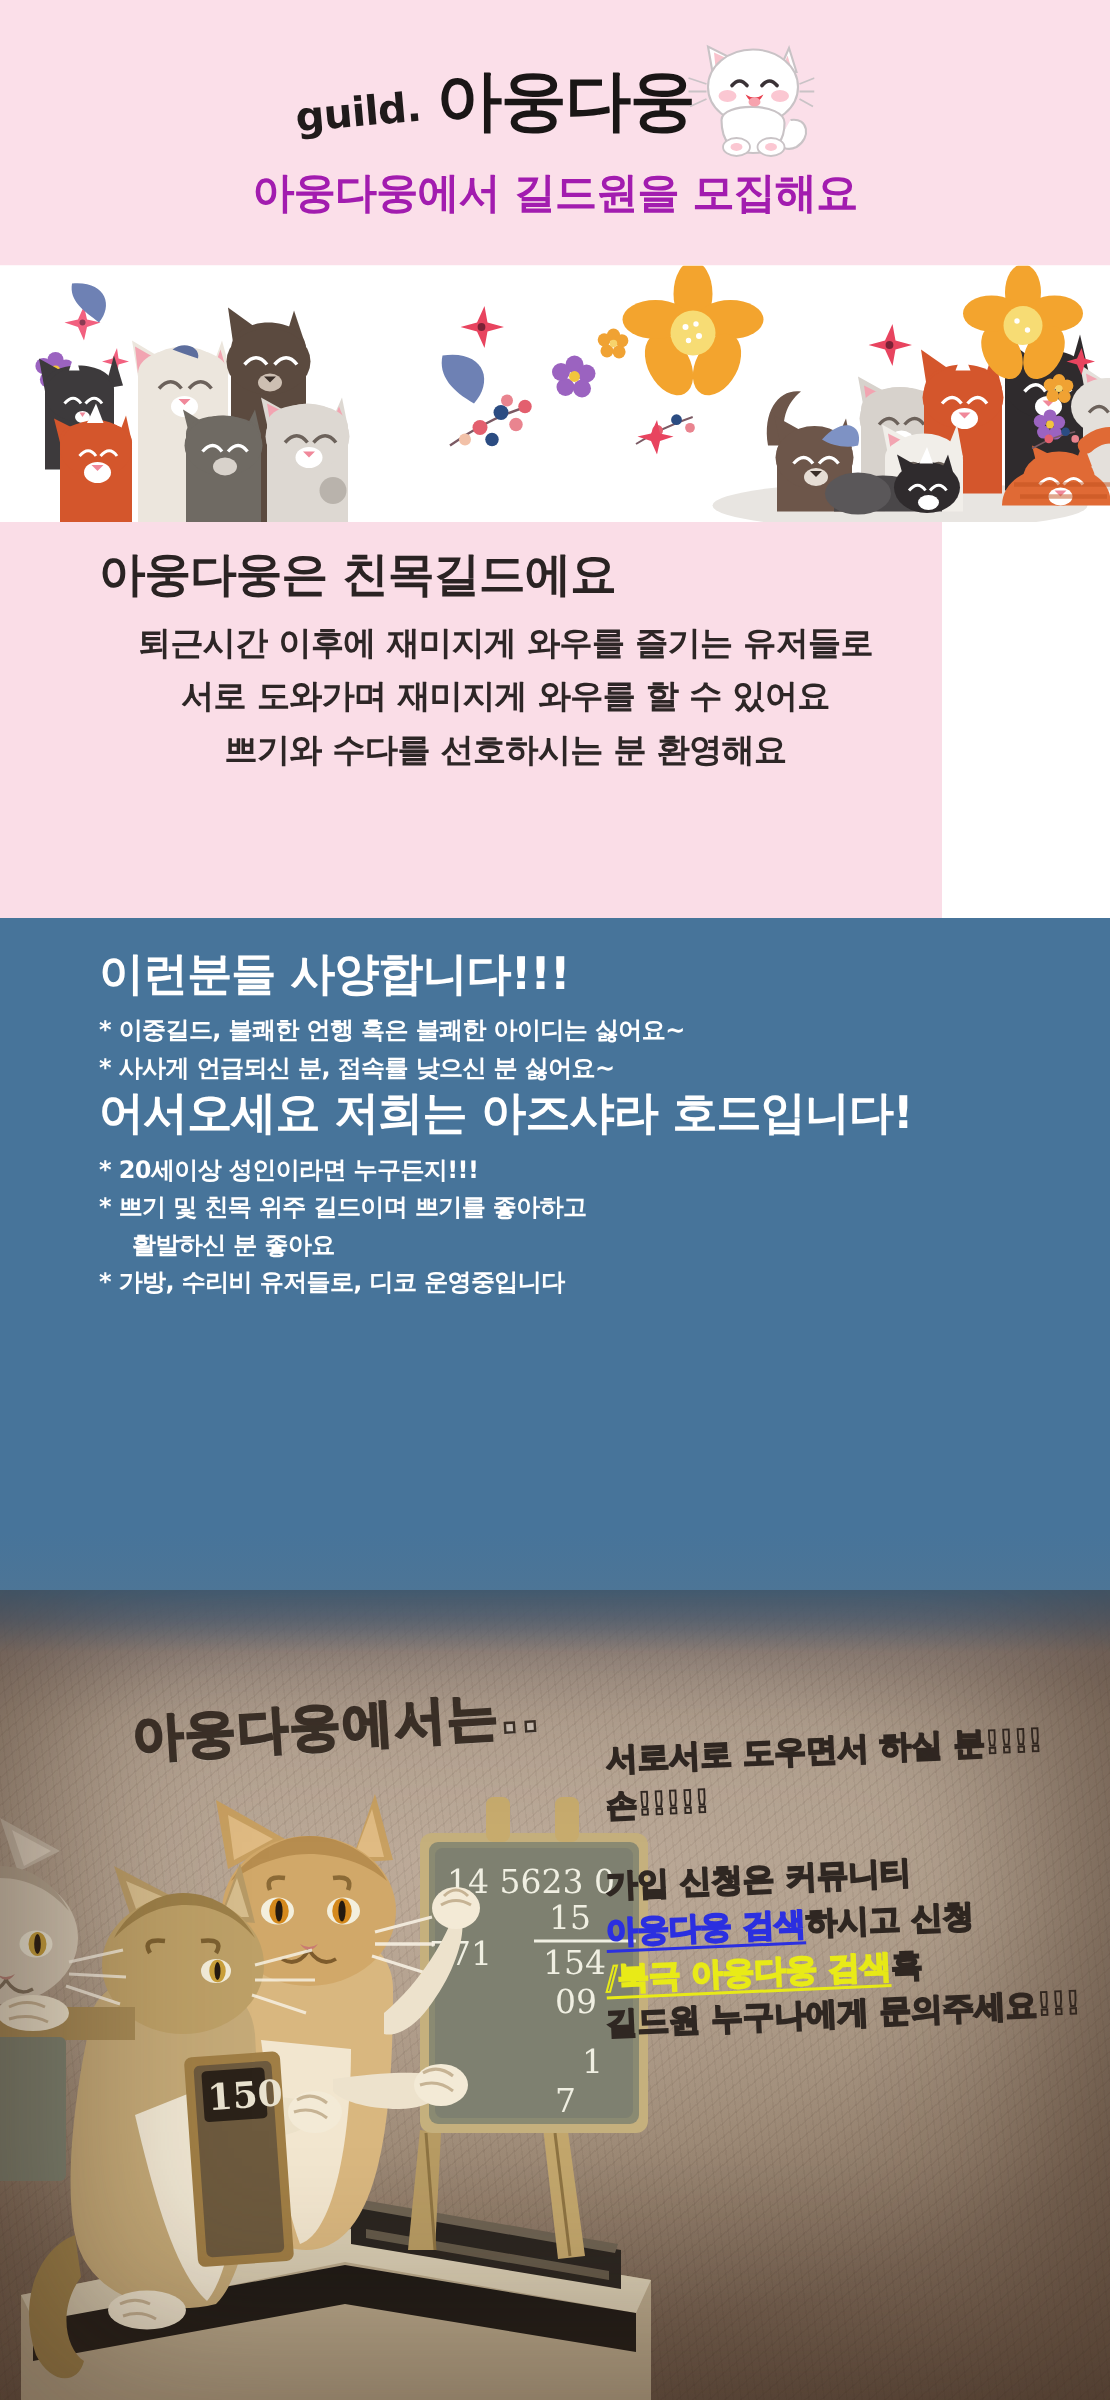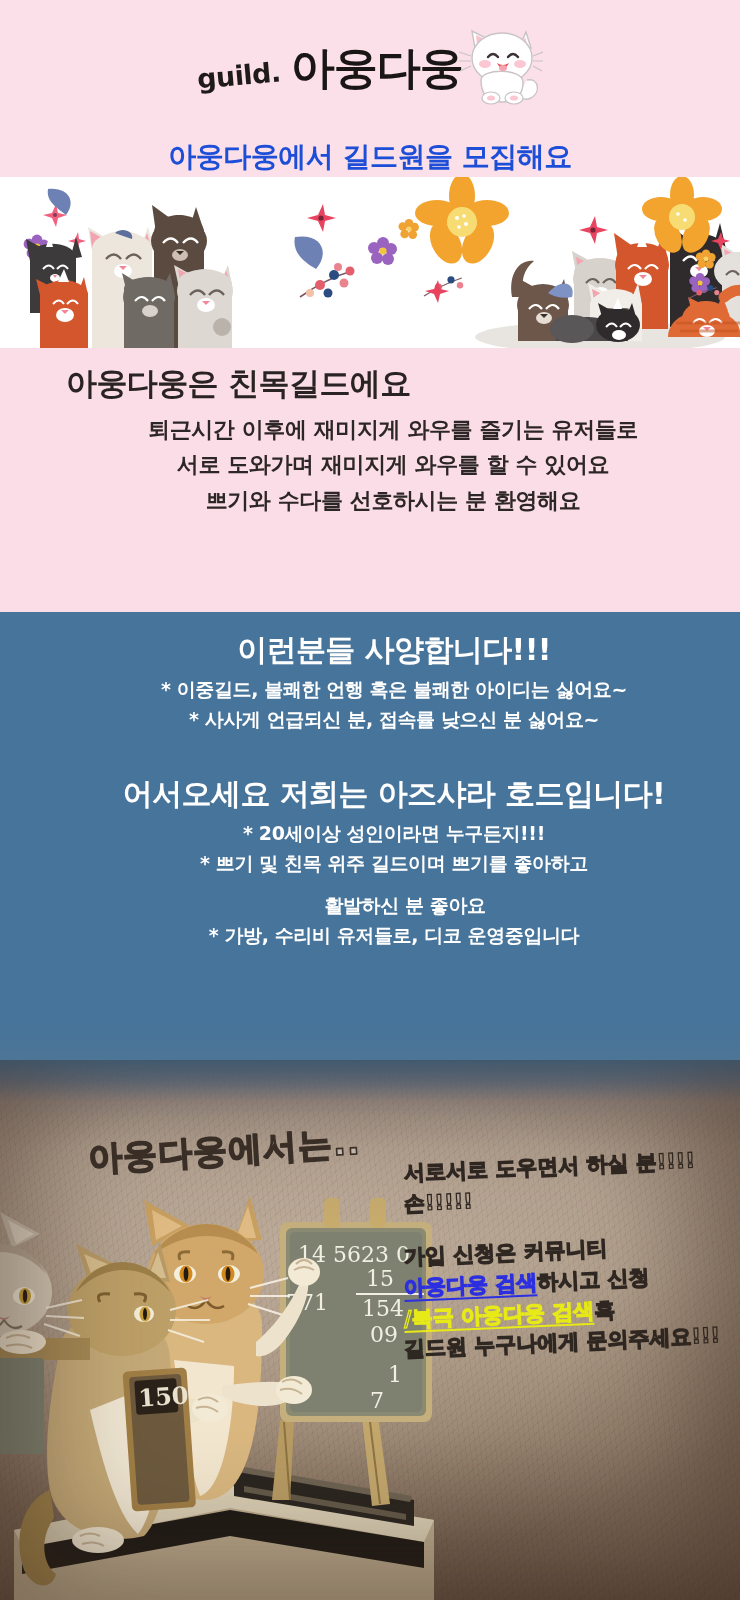--- a/index.html
+++ b/index.html
@@ -33,63 +33,62 @@
     letter-spacing:-1px;line-height:1;
     margin-top:2px;
   }
   .mascot{
     position:relative;width:86px;height:82px;margin-left:-6px;margin-top:4px;
   }
   .mascot svg{display:block;}
   .header-sub{
     position:absolute;left:0;top:110px;width:740px;
     text-align:center;
-    font-size:28px;font-weight:700;color:#1d4ed8;letter-spacing:-0.5px;margin-top:28px;
+    font-size:28px;font-weight:700;color:#a21caf;letter-spacing:-0.5px;
   }
 
   
   .illus{
     position:absolute;left:0;top:177px;width:740px;height:171px;
     background:#ffffff;overflow:hidden;
   }
   .illus svg{position:absolute;left:0;top:0;}
 
   
   .pink-block{
-    position:absolute;left:0;top:348px;width:740px;height:264px;
+    position:absolute;left:0;top:348px;width:628px;height:264px;
     background:#fadde7;
   }
   .pink-inner{position:absolute;left:66px;top:18px;right:20px;}
   .pink-h{
     font-size:31px;font-weight:700;color:#2a2323;letter-spacing:-0.6px;
     margin:0 0 10px 0;line-height:1.15;
   }
   .pink-p{
     font-size:22px;font-weight:700;color:#2d2626;letter-spacing:-0.4px;
     line-height:1.62;margin:0;text-align:center;
   }
 
   
   .blue-block{
     position:absolute;left:0;top:612px;width:740px;height:500px;
     background:#47749a;
     background-image:linear-gradient(180deg,#47749a 0%,#47749a 82%,#4d7596 90%,#6c7e8e 96%,#8f8584 100%);
     overflow:hidden;
-    text-align:center;
   }
   .blue-inner{position:absolute;left:66px;top:20px;right:18px;color:#ffffff;}
   .blue-h{
     font-size:30px;font-weight:700;letter-spacing:-0.6px;margin:0 0 6px 0;line-height:1.2;
   }
-  .blue-h.second{margin-top:42px;}
+  .blue-h.second{}
   .blue-li{
-    font-size:19px;font-weight:700;letter-spacing:-0.4px;line-height:1.58;margin:0;
+    font-size:16px;font-weight:700;letter-spacing:-0.4px;line-height:1.58;margin:0;
     white-space:pre;
   }
-  .blue-li.indent{padding-left:22px;margin-top:12px;}
+  .blue-li.indent{padding-left:22px;}
 
   
   .bottom{
     position:absolute;left:0;top:1060px;width:740px;height:540px;
     overflow:hidden;
     background:
       radial-gradient(ellipse 70% 55% at 42% 38%, rgba(196,176,160,0.55) 0%, rgba(150,128,112,0.1) 60%, rgba(90,70,58,0.35) 100%),
       linear-gradient(180deg,#8e8c90 0%,#a89c94 6%,#b9a998 16%,#b5a491 40%,#9d8a76 70%,#7e6a58 92%,#6b5848 100%);
   }
   .bottom .grain{

